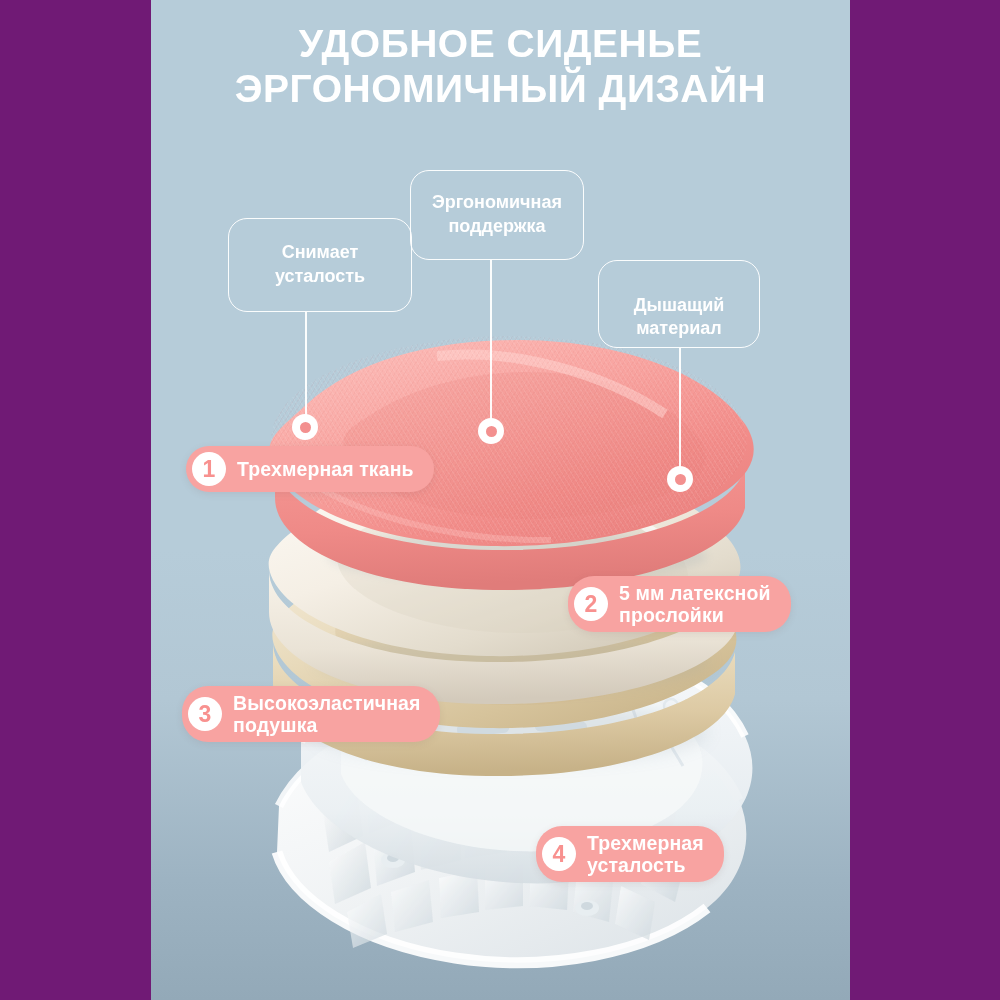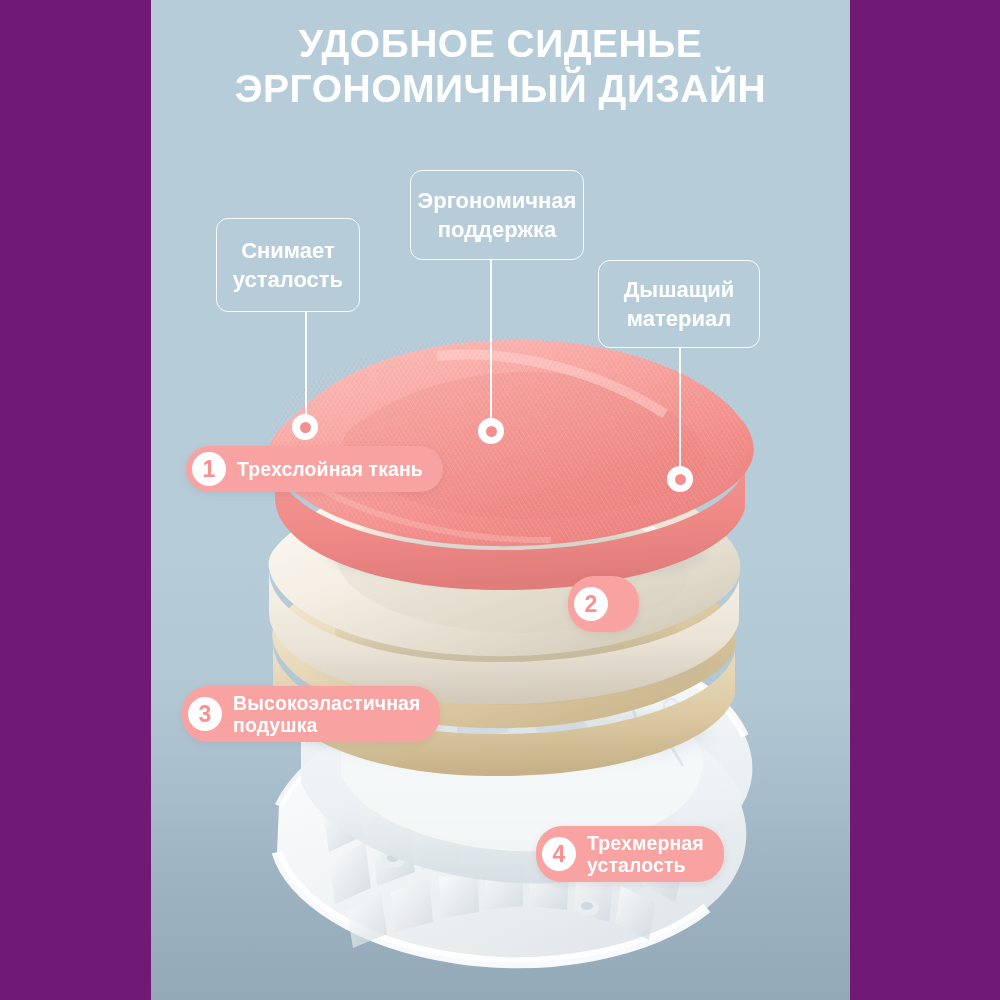--- a/index.html
+++ b/index.html
@@ -51,23 +51,23 @@
     letter-spacing: 0.5px;
     white-space: pre-line;
     font-family: "Liberation Sans", "DejaVu Sans", sans-serif;
   }
 
   
   .callout {
     position: absolute;
     box-sizing: border-box;
     border: 1.6px solid rgba(255,255,255,.95);
-    border-radius: 12px;
+    border-radius: 19px;
     color: #ffffff;
-    font-size: 22px;
+    font-size: 18px;
     font-weight: bold;
     line-height: 1.32;
     text-align: center;
     display: flex;
     align-items: center;
     justify-content: center;
     white-space: pre-line;
     padding: 6px 10px;
   }
   .lead {
@@ -356,48 +356,50 @@
       </g>
     </svg>
 
     <div class="mesh" style="left:120px;top:336px;width:480px;height:216px;
                 clip-path: ellipse(238px 104px at 238px 104px); opacity:.55;"></div>
   </div>
 
   <div id="title">УДОБНОЕ СИДЕНЬЕ
 ЭРГОНОМИЧНЫЙ ДИЗАЙН</div>
 
-  <div class="callout" style="left:216px;top:218px;width:144px;height:94px;">
+  <div class="callout" style="left:228px;top:218px;width:184px;height:94px;">
     <span>Снимает
 усталость</span>
   </div>
   <div class="lead" style="left:305px;top:312px;height:106px;"></div>
   <div class="dot" style="left:292px;top:414px;"></div>
 
   <div class="callout" style="left:410px;top:170px;width:174px;height:90px;">
     <span>Эргономичная
 поддержка</span>
   </div>
   <div class="lead" style="left:490px;top:260px;height:160px;"></div>
   <div class="dot" style="left:478px;top:418px;"></div>
 
-  <div class="callout" style="left:598px;top:260px;width:162px;height:88px;">
+  <div class="callout" style="left:598px;top:260px;width:162px;height:88px;align-items:flex-end;">
     <span>Дышащий
 материал</span>
   </div>
   <div class="lead" style="left:679px;top:348px;height:122px;"></div>
   <div class="dot" style="left:667px;top:466px;"></div>
 
   <div class="pill" style="left:186px;top:446px;">
     <span class="num">1</span>
-    <span class="txt">Трехслойная ткань</span>
+    <span class="txt">Трехмерная ткань</span>
   </div>
 
   <div class="pill two-line" style="left:568px;top:576px;">
     <span class="num">2</span>
+    <span class="txt">5 мм латексной
+прослойки</span>
   </div>
 
   <div class="pill two-line" style="left:182px;top:686px;">
     <span class="num">3</span>
     <span class="txt">Высокоэластичная
 подушка</span>
   </div>
 
   <div class="pill two-line" style="left:536px;top:826px;">
     <span class="num">4</span>

